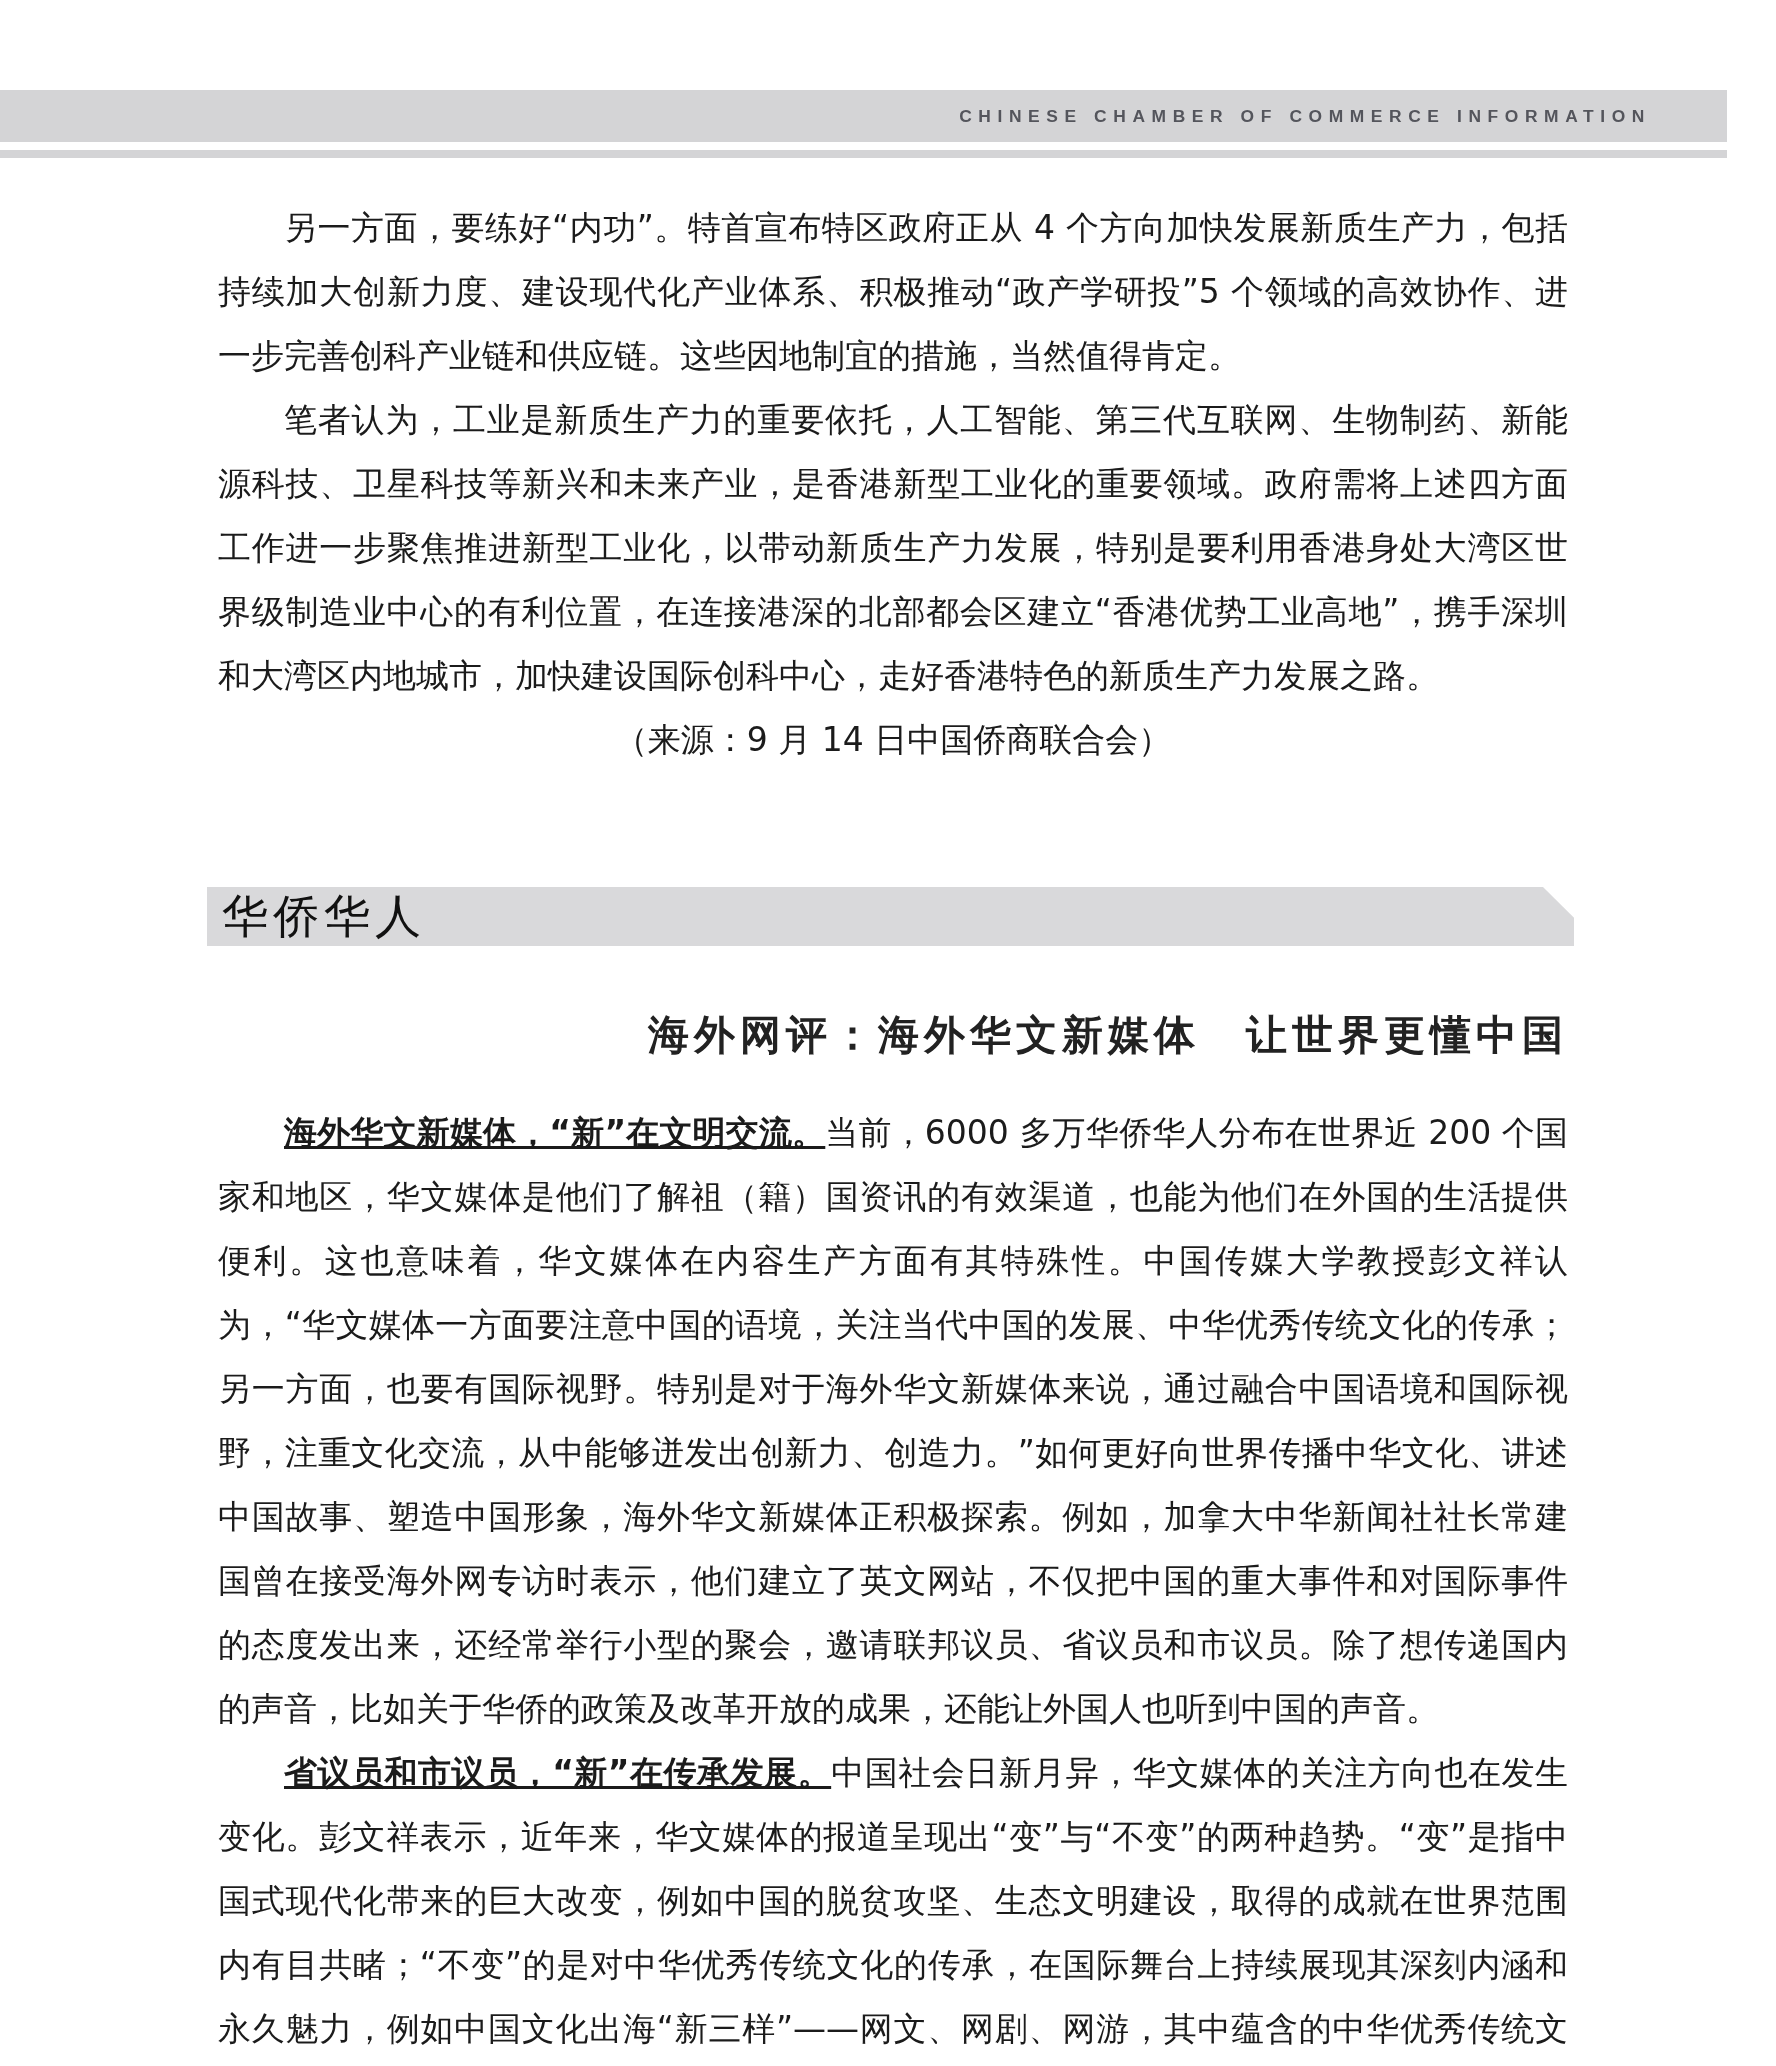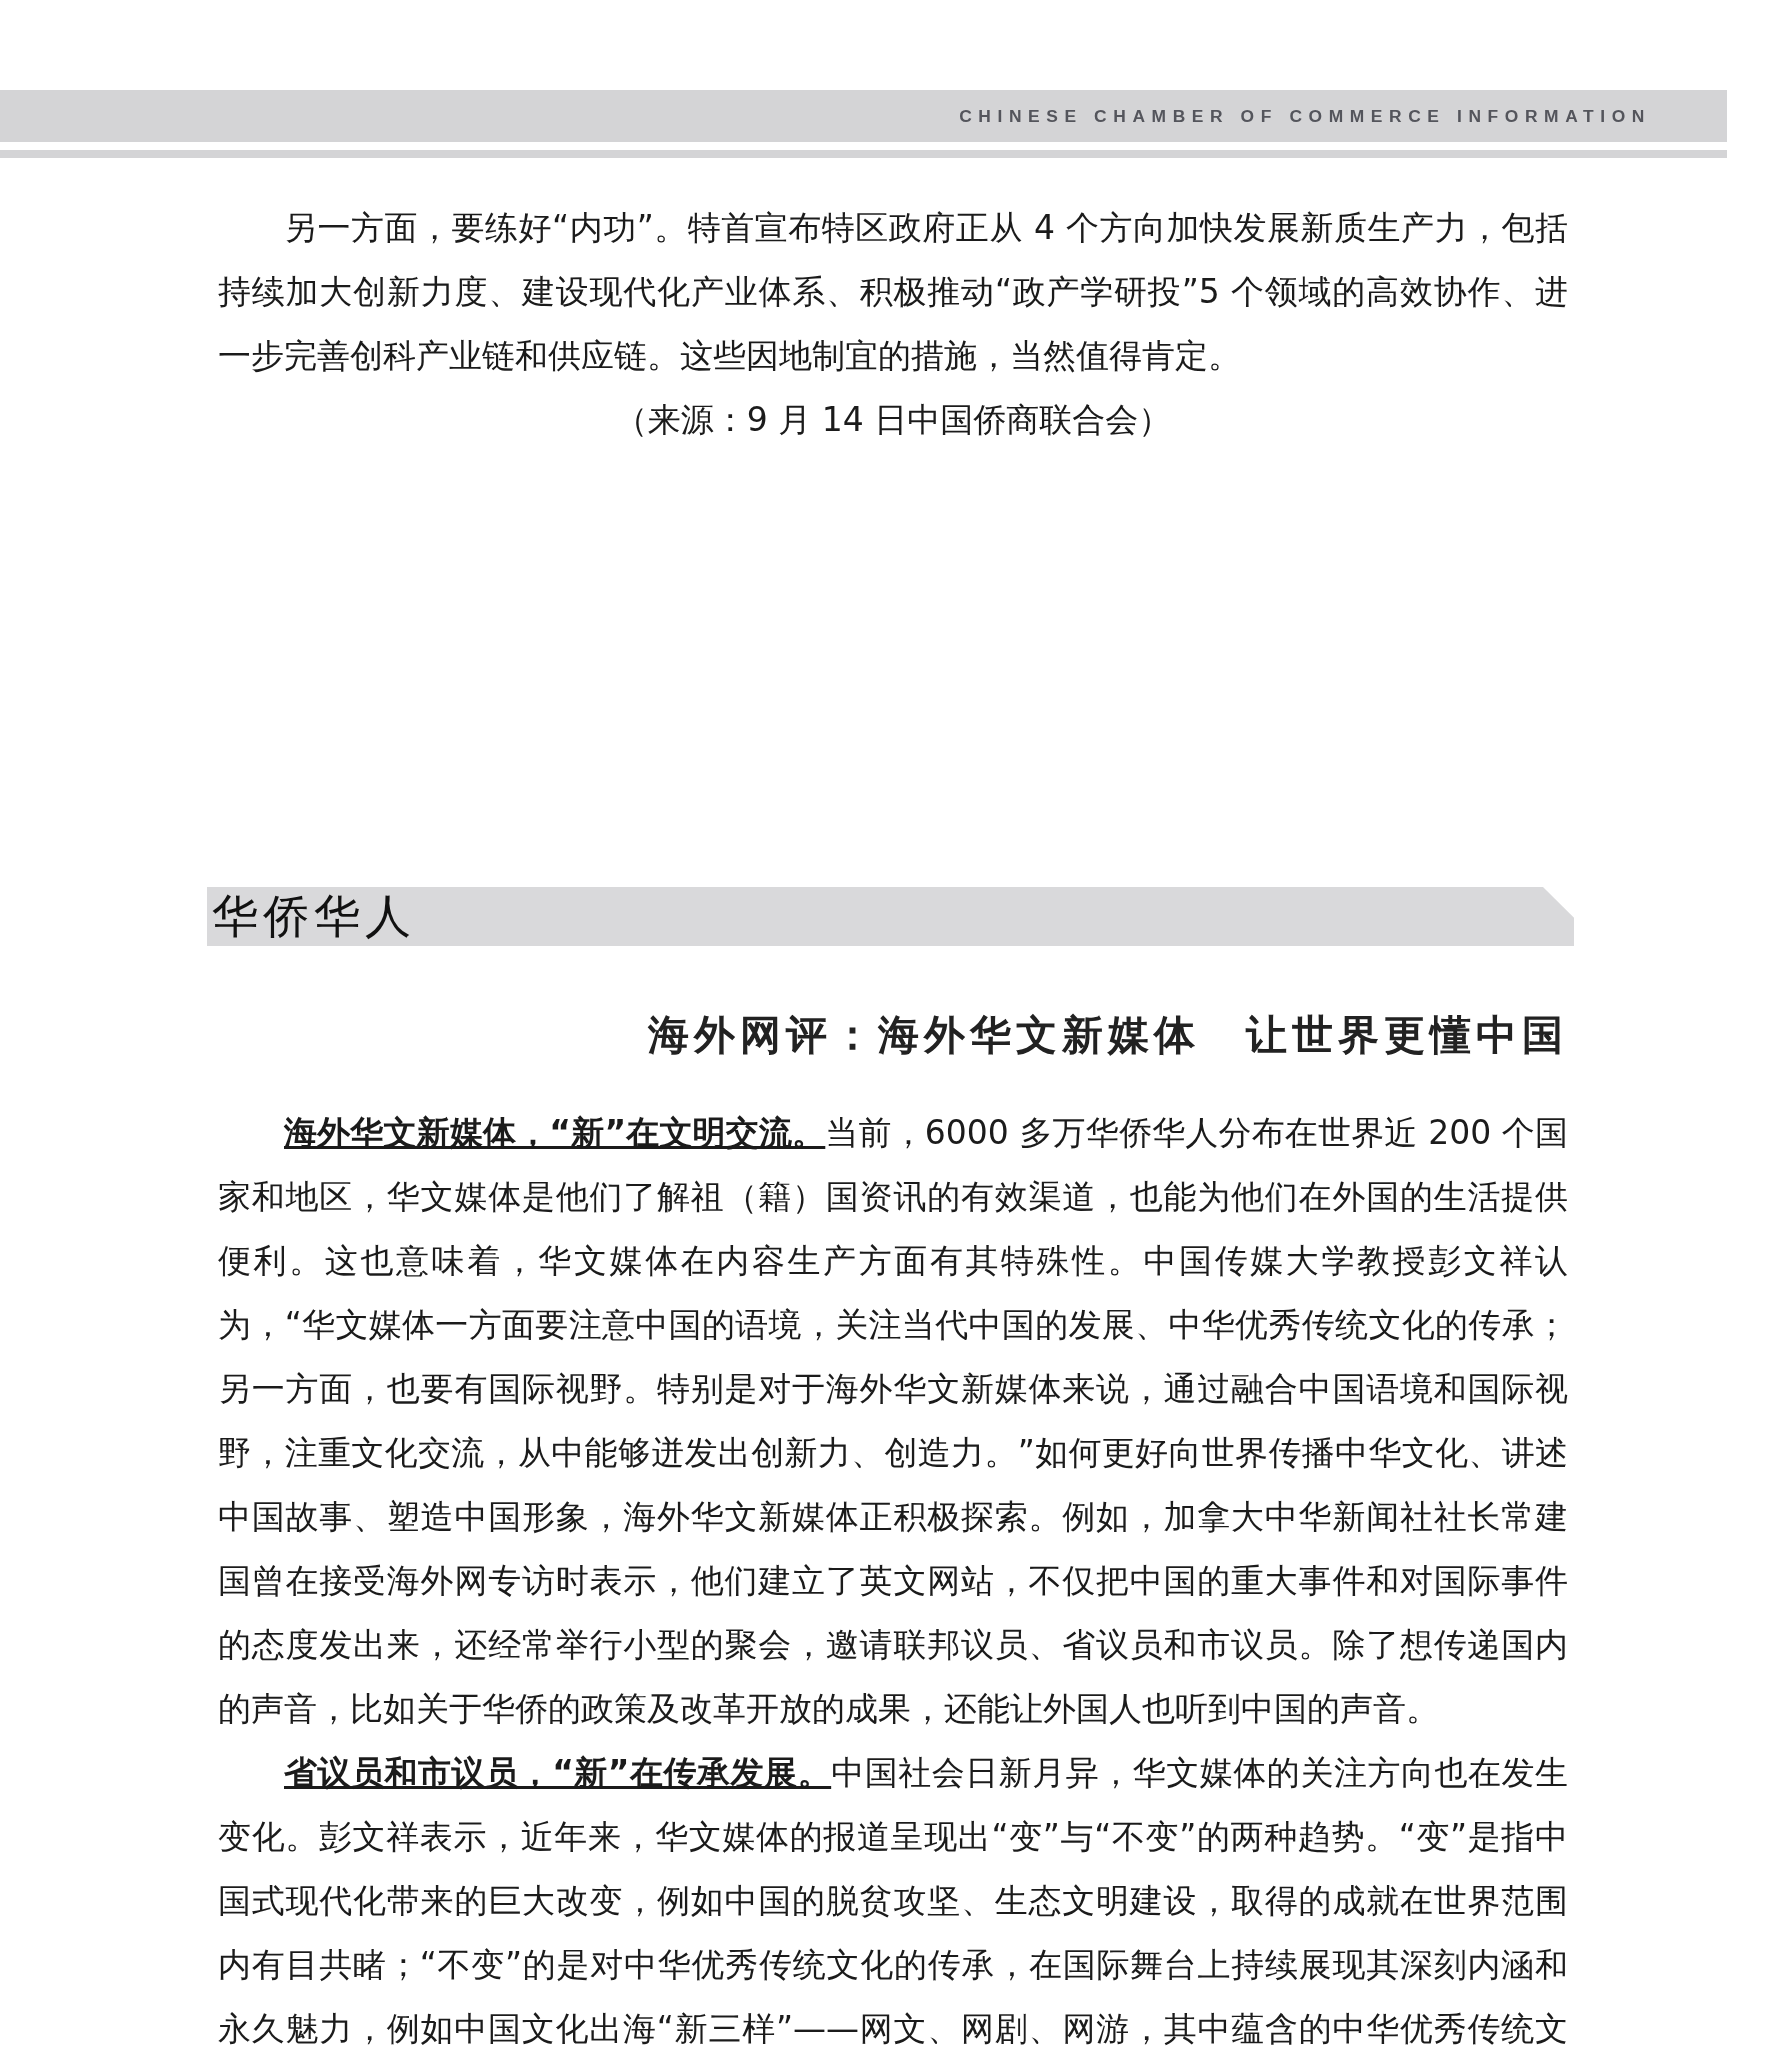--- a/index.html
+++ b/index.html
@@ -60,21 +60,21 @@
   
   .section-ribbon {
     position: absolute;
     left: 207px; top: 887px;
     width: 1367px; height: 59px;
     background: #d9d9db;
     clip-path: polygon(0 0, calc(100% - 31px) 0, 100% 52%, 100% 100%, 0 100%);
   }
   .section-ribbon .ribbon-text {
     display: block;
-    padding-left: 5px;
+    padding-left: 15px;
     line-height: 59px;
     font-family: "DejaVu Serif", "Liberation Serif", serif;
     font-size: 46px;
     letter-spacing: 5px;
     color: #111111;
     white-space: nowrap;
   }
 
   
   .article-title {
@@ -95,20 +95,21 @@
 
 <div class="page">
 
   <div class="band-primary">
     <span class="masthead">CHINESE CHAMBER OF COMMERCE INFORMATION</span>
   </div>
   <div class="band-secondary"></div>
 
   <div class="textblock" id="article-1">
     <p>另一方面，要练好“内功”。特首宣布特区政府正从 4 个方向加快发展新质生产力，包括持续加大创新力度、建设现代化产业体系、积极推动“政产学研投”5 个领域的高效协作、进一步完善创科产业链和供应链。这些因地制宜的措施，当然值得肯定。</p>
+    <p>笔者认为，工业是新质生产力的重要依托，人工智能、第三代互联网、生物制药、新能源科技、卫星科技等新兴和未来产业，是香港新型工业化的重要领域。政府需将上述四方面工作进一步聚焦推进新型工业化，以带动新质生产力发展，特别是要利用香港身处大湾区世界级制造业中心的有利位置，在连接港深的北部都会区建立“香港优势工业高地”，携手深圳和大湾区内地城市，加快建设国际创科中心，走好香港特色的新质生产力发展之路。</p>
     <p class="source-line">（来源：9 月 14 日中国侨商联合会）</p>
   </div>
 
   <div class="section-ribbon">
     <span class="ribbon-text">华侨华人</span>
   </div>
 
   <div class="article-title">海外网评：海外华文新媒体　让世界更懂中国</div>
 
   <div class="textblock" id="article-2">

